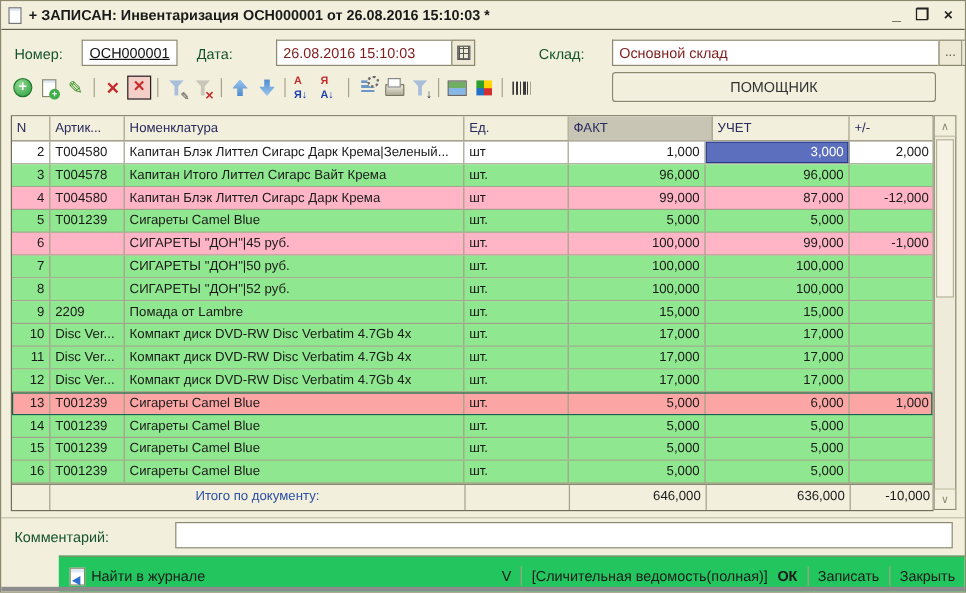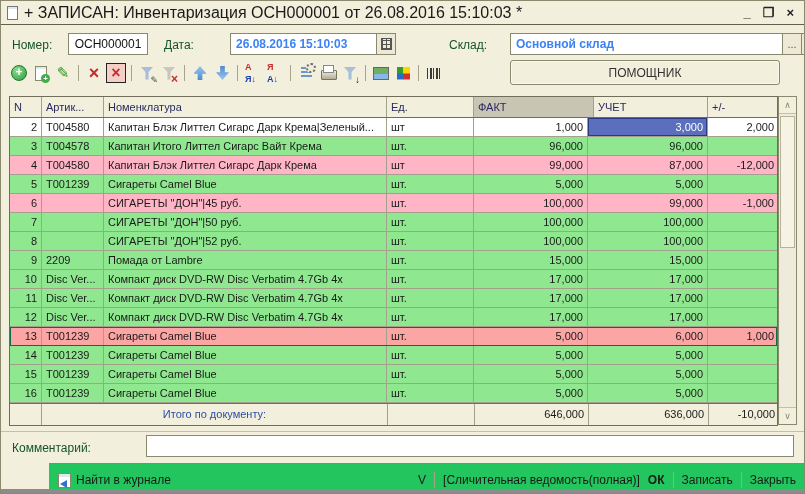--- a/index.html
+++ b/index.html
@@ -7,30 +7,30 @@
   #window{
     position:relative;width:805px;height:494px;background:#F2EFDC;
     border:1px solid #8a886d;overflow:hidden;
     font-family:"Liberation Sans",sans-serif;font-size:12px;color:#1a1a1a;
   }
   
   .titlebar{position:absolute;left:0;top:0;right:0;height:24px;display:flex;align-items:center;
     padding:0 6px;border-bottom:1px solid #63604e;background:#F2EFDC;}
   .title-icon{width:11px;height:14px;background:#fff;border:1px solid #777;
     box-shadow:inset 0 2px 0 #dfe8f5;margin-right:6px;flex:none;}
-  .title-text{font-weight:normal;font-size:16px;white-space:nowrap;overflow:hidden;}
+  .title-text{font-weight:bold;font-size:12px;white-space:nowrap;overflow:hidden;}
   .win-btns{margin-left:auto;display:flex;gap:12px;align-items:center;padding-right:4px;}
   .win-btn{font-weight:bold;font-size:13px;color:#222;cursor:pointer;line-height:14px;}
   
   .flabel{position:absolute;color:#14532d;}
   .tbox{position:absolute;background:#fff;border:1px solid #8a886d;height:22px;
     font-family:"Liberation Sans",sans-serif;font-size:12px;padding:0 4px;color:#111;}
   .grp{position:absolute;display:flex;height:22px;}
   .grp input{border:1px solid #8a886d;border-right:none;background:#fff;height:22px;
-    font-family:"Liberation Sans",sans-serif;font-size:12px;padding:0 5px;flex:1;min-width:0;color:#3b82f6;font-weight:bold;}
+    font-family:"Liberation Sans",sans-serif;font-size:12px;padding:0 5px;flex:1;min-width:0;color:#7f1d1d;}
   .sbtn{width:20px;height:22px;background:#EDE9D5;border:1px solid #8a886d;
     display:flex;align-items:center;justify-content:center;font-size:11px;color:#5d5b3f;
     cursor:pointer;flex:none;}
   .sbtn + .sbtn{border-left:none;}
   .cal-grid{width:11px;height:12px;border:1px solid #555;
     background-image:repeating-linear-gradient(0deg,#555 0 1px,transparent 1px 4px),
                      repeating-linear-gradient(90deg,#555 0 1px,transparent 1px 4px);}
   .assistant-btn{position:absolute;left:509px;top:59px;width:270px;height:25px;
     background:#F2EFDC;border:1px solid #8a886d;border-radius:3px;
     font-family:"Liberation Sans",sans-serif;font-size:12px;color:#333;cursor:pointer;
@@ -141,21 +141,21 @@
     <span class="title-icon"></span>
     <span class="title-text">+ ЗАПИСАН: Инвентаризация ОСН000001 от 26.08.2016 15:10:03 *</span>
     <span class="win-btns">
       <span class="win-btn">_</span>
       <span class="win-btn">❐</span>
       <span class="win-btn">×</span>
     </span>
   </div>
 
   <span class="flabel" style="left:11px;top:37px">Номер:</span>
-  <input class="tbox" style="left: 67px; top: 32px; width: 80px; text-align: center;" value="ОСН000001">
+  <input class="tbox" style="left: 67px; top: 32px; width: 80px; text-align: center; text-decoration: underline;" value="ОСН000001">
   <span class="flabel" style="left:163px;top:37px">Дата:</span>
   <div class="grp" style="left:229px;top:32px;width:166px">
     <input value="26.08.2016 15:10:03" style="">
     <span class="sbtn">
         <span class="cal-grid"></span>
       </span>
   </div>
   <span class="flabel" style="left:448px;top:37px">Склад:</span>
   <div class="grp" style="left:509px;top:32px;width:312px">
     <input value="Основной склад" style="">

